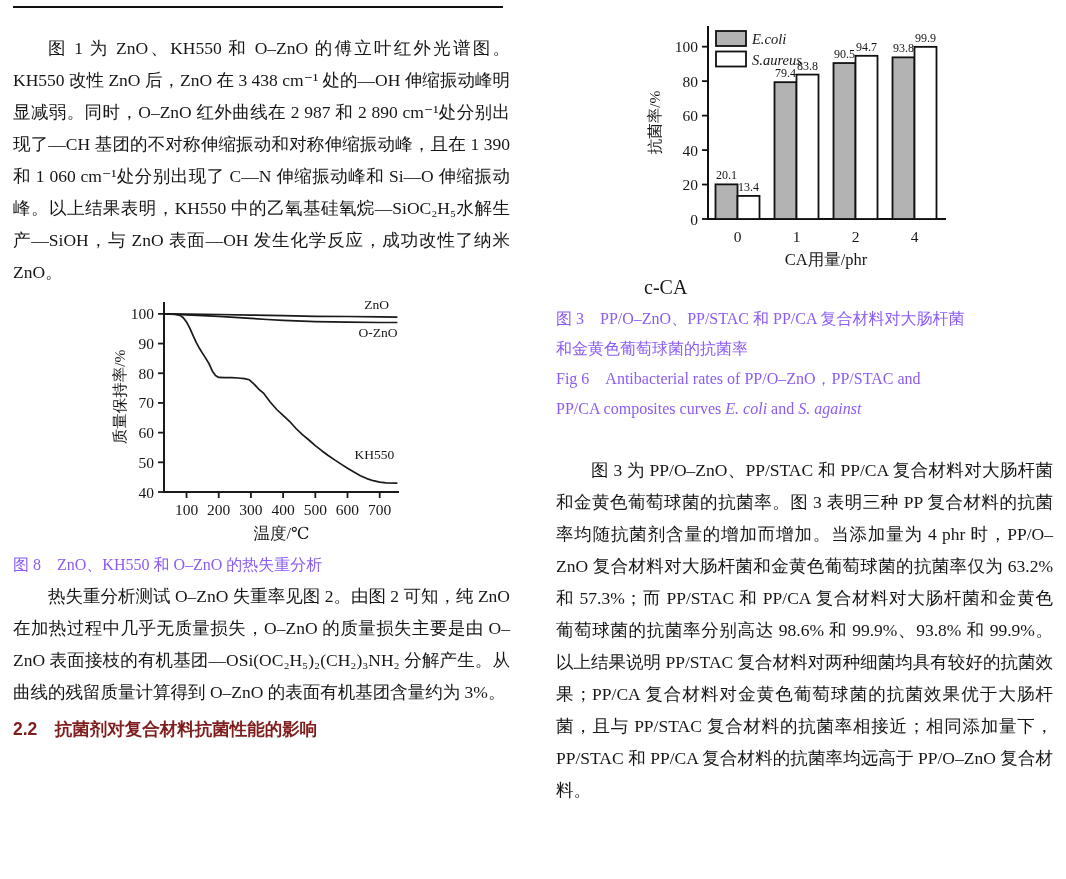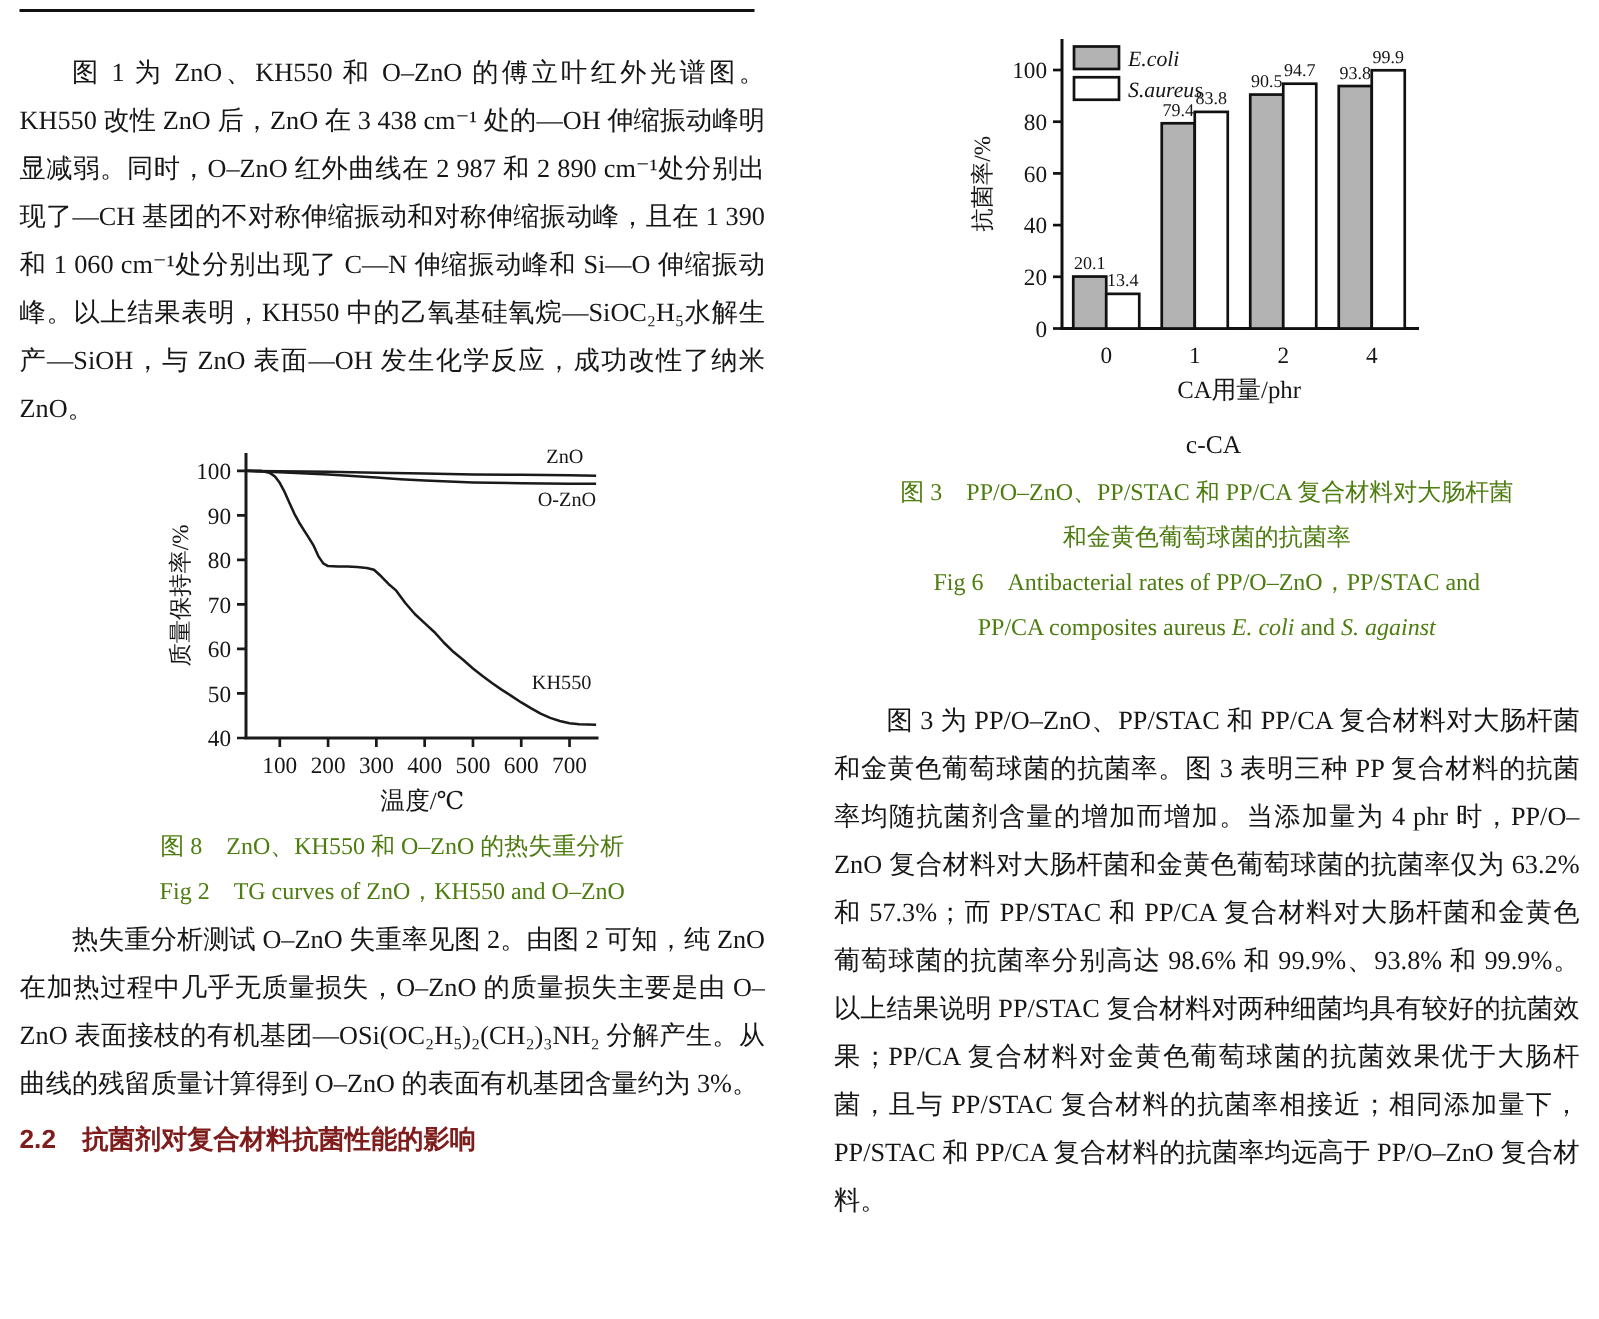--- a/index.html
+++ b/index.html
@@ -13,24 +13,24 @@
   .col-left{left:13px;top:32px;width:497px;}
   .col-right{left:556px;top:14px;width:497px;}
   p.body-par{
     margin:0;font-size:17.5px;line-height:32px;
     text-align:justify;text-indent:2em;color:#161616;
   }
   .fig{margin:0;}
   .fig svg{display:block;}
   #fig2-svg{margin:6px 0 0 96px;}
   #fig3-svg{margin:0 0 0 88px;}
-  .cap{width:100%;text-align:center;color:#4d7c0f;}
+  .cap{width:100%;color:#8b5cf6;}
   .cap.zh{font-size:16px;line-height:30px;}
   .cap.en{font-size:16px;line-height:30px;}
-  .sublabel{width:330px;margin-left:88px;text-align:center;font-size:17px;line-height:26px;margin-top:12px;}
+  .sublabel{width:330px;margin-left:88px;text-align:left;font-size:20px;line-height:26px;margin-top:2px;}
   .heading{
     margin:6px 0 0 0;font-size:17.5px;line-height:30px;font-weight:bold;
     font-family:"Liberation Sans","DejaVu Sans",sans-serif;color:#7f1d1d;
   }
   .cap-gap{margin-top:4px;}
   .par-gap{margin-top:16px;}
   .par-gap2{margin-top:16px;}
   svg text{font-family:"Liberation Serif","DejaVu Serif",serif;fill:#161616;}
   svg .it{font-style:italic;}
 </style>
@@ -79,21 +79,20 @@
         <polyline points="55.0,19.9 77.5,20.2 109.7,20.5 141.9,21.1 174.1,21.7 206.3,22.3 238.5,22.5 270.7,22.8 288.4,23.1" fill="none" stroke="#1a1a1a" stroke-width="1.7" stroke-linejoin="round"></polyline>
         <text x="255.2328767123288" y="14.53125" font-size="13.5" text-anchor="start">ZnO</text>
         <polyline points="55.0,19.9 77.5,20.8 109.7,22.3 141.9,24.3 158.0,25.5 174.1,26.4 206.3,27.6 238.5,28.2 270.7,28.5 288.4,28.5" fill="none" stroke="#1a1a1a" stroke-width="1.7" stroke-linejoin="round"></polyline>
         <text x="249.43835616438358" y="43.03125" font-size="13.5" text-anchor="start">O-ZnO</text>
         <polyline points="55.0,19.9 64.7,19.9 71.1,21.4 74.3,23.7 77.5,27.9 80.8,34.1 84.0,41.3 87.2,48.4 90.4,54.3 93.6,59.4 96.8,64.4 100.1,69.8 103.3,76.9 106.5,81.6 109.7,83.4 116.2,83.7 122.6,83.7 129.0,84.0 135.5,84.6 140.3,85.8 145.1,90.2 150.0,95.3 154.8,99.4 161.2,108.0 167.7,115.5 174.1,121.4 180.5,127.3 187.0,134.5 193.4,140.7 199.9,146.0 206.3,151.7 212.7,156.7 219.2,161.5 225.6,165.9 232.1,170.1 238.5,174.3 244.9,178.1 251.4,181.7 257.8,184.6 264.2,186.7 270.7,188.2 277.1,188.8 288.4,189.1" fill="none" stroke="#1a1a1a" stroke-width="1.7" stroke-linejoin="round"></polyline>
         <text x="245.57534246575344" y="165.34375" font-size="13.5" text-anchor="start">KH550</text>
       </svg>
   </div>
 
   <div class="cap zh cap-gap">图 8　ZnO、KH550 和 O–ZnO 的热失重分析</div>
-  <div class="cap en">Fig 2　TG curves of ZnO，KH550 and O–ZnO</div>
 
   <p class="body-par par-gap">热失重分析测试 O–ZnO 失重率见图 2。由图 2 可知，纯 ZnO 在加热过程中几乎无质量损失，O–ZnO 的质量损失主要是由 O–ZnO 表面接枝的有机基团—OSi(OC₂H₅)₂(CH₂)₃NH₂ 分解产生。从曲线的残留质量计算得到 O–ZnO 的表面有机基团含量约为 3%。</p>
 
   <h3 class="heading">2.2　抗菌剂对复合材料抗菌性能的影响</h3>
 </div>
 
 <div class="col col-right">
   <div class="fig">
     <svg id="fig3-svg" width="330" height="258" viewBox="0 0 330 258">
         <line x1="64" y1="12" x2="64" y2="205" stroke="#111111" stroke-width="2"></line>
@@ -138,17 +137,17 @@
         <text x="108" y="50.5" font-size="14.5" text-anchor="start" class="it">S.aureus</text>
       </svg>
   </div>
 
   <div class="sublabel">c-CA</div>
 
   <div class="cap zh cap-gap">图 3　PP/O–ZnO、PP/STAC 和 PP/CA 复合材料对大肠杆菌</div>
   <div class="cap zh">和金黄色葡萄球菌的抗菌率</div>
   <div class="cap en">Fig 6　Antibacterial rates of PP/O–ZnO，PP/STAC and</div>
   <div class="cap en">
-    <span>PP/CA composites aureus </span><i>E. coli</i><span> and </span><i>S. against</i>
+    <span>PP/CA composites curves </span><i>E. coli</i><span> and </span><i>S. against</i>
   </div>
 
   <p class="body-par par-gap2" style="margin-top:30px">图 3 为 PP/O–ZnO、PP/STAC 和 PP/CA 复合材料对大肠杆菌和金黄色葡萄球菌的抗菌率。图 3 表明三种 PP 复合材料的抗菌率均随抗菌剂含量的增加而增加。当添加量为 4 phr 时，PP/O–ZnO 复合材料对大肠杆菌和金黄色葡萄球菌的抗菌率仅为 63.2% 和 57.3%；而 PP/STAC 和 PP/CA 复合材料对大肠杆菌和金黄色葡萄球菌的抗菌率分别高达 98.6% 和 99.9%、93.8% 和 99.9%。以上结果说明 PP/STAC 复合材料对两种细菌均具有较好的抗菌效果；PP/CA 复合材料对金黄色葡萄球菌的抗菌效果优于大肠杆菌，且与 PP/STAC 复合材料的抗菌率相接近；相同添加量下，PP/STAC 和 PP/CA 复合材料的抗菌率均远高于 PP/O–ZnO 复合材料。</p>
 </div>
 
 </body></html>

